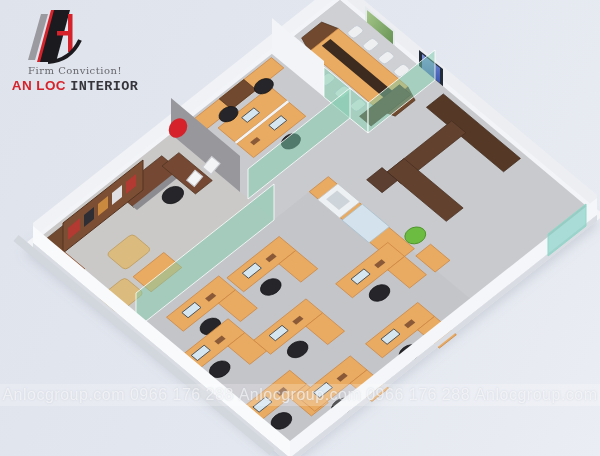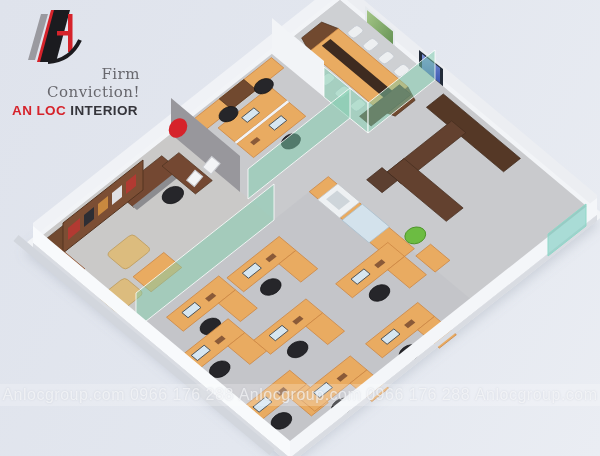--- a/index.html
+++ b/index.html
@@ -18,24 +18,24 @@
   .chair{fill:#26262a;stroke:#101013;stroke-width:.7;vector-effect:non-scaling-stroke;}
   .wchair{fill:#edeff1;stroke:#c3c8cf;stroke-width:.8;vector-effect:non-scaling-stroke;}
   .monitor{fill:#d6e6f1;stroke:#3d4854;stroke-width:.9;vector-effect:non-scaling-stroke;}
   .paper{fill:#8a5a38;}
   .glass{fill:var(--glass,#7ecead);fill-opacity:.5;stroke:rgba(255,255,255,.8);stroke-width:1;}
   .wallface{fill:var(--wall,#f2f4f7);}
   .graywall{fill:#98979c;}
   .plantc{fill:#6cbc42;stroke:#4d9529;stroke-width:1;vector-effect:non-scaling-stroke;}
   
   #logo{position:absolute;left:10px;top:6px;width:130px;text-align:center;}
-  #logo .tagline{font-family:"DejaVu Serif",serif;font-size:15px;color:#67676d;letter-spacing:.5px;margin-top:1px;text-align:right;}
+  #logo .tagline{font-family:"DejaVu Serif",serif;font-size:10px;color:#67676d;letter-spacing:.5px;margin-top:1px;}
   #logo .brand{font-size:13.5px;font-weight:bold;letter-spacing:.4px;margin-top:2px;white-space:nowrap;}
   #logo .brand .red{color:var(--brand-red,#d6232b);}
-  #logo .brand .dark{color:#35353b;}
+  #logo .brand .dark{color:#35353b;font-family:Liberation Mono, monospace;}
   
   #watermark{
     position:absolute;left:0;top:384px;width:600px;height:22px;
     background:rgba(255,255,255,.22);
     display:flex;align-items:center;justify-content:space-around;
     font-weight:normal;font-size:16px;color:rgba(255,255,255,.60);
     text-shadow:0 0 2px rgba(170,178,192,.45);
     letter-spacing:.5px;white-space:nowrap;pointer-events:none;
   }
 </style>

